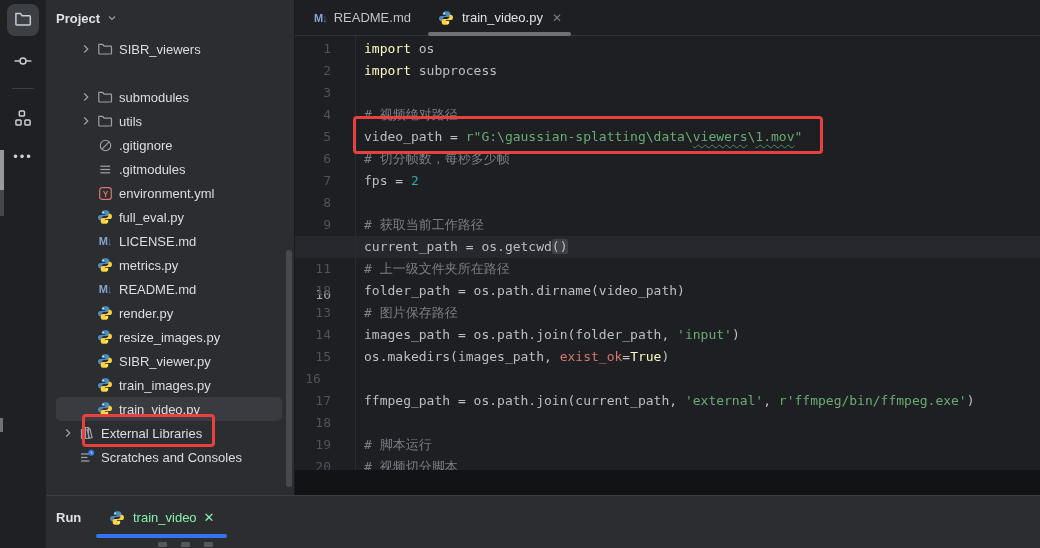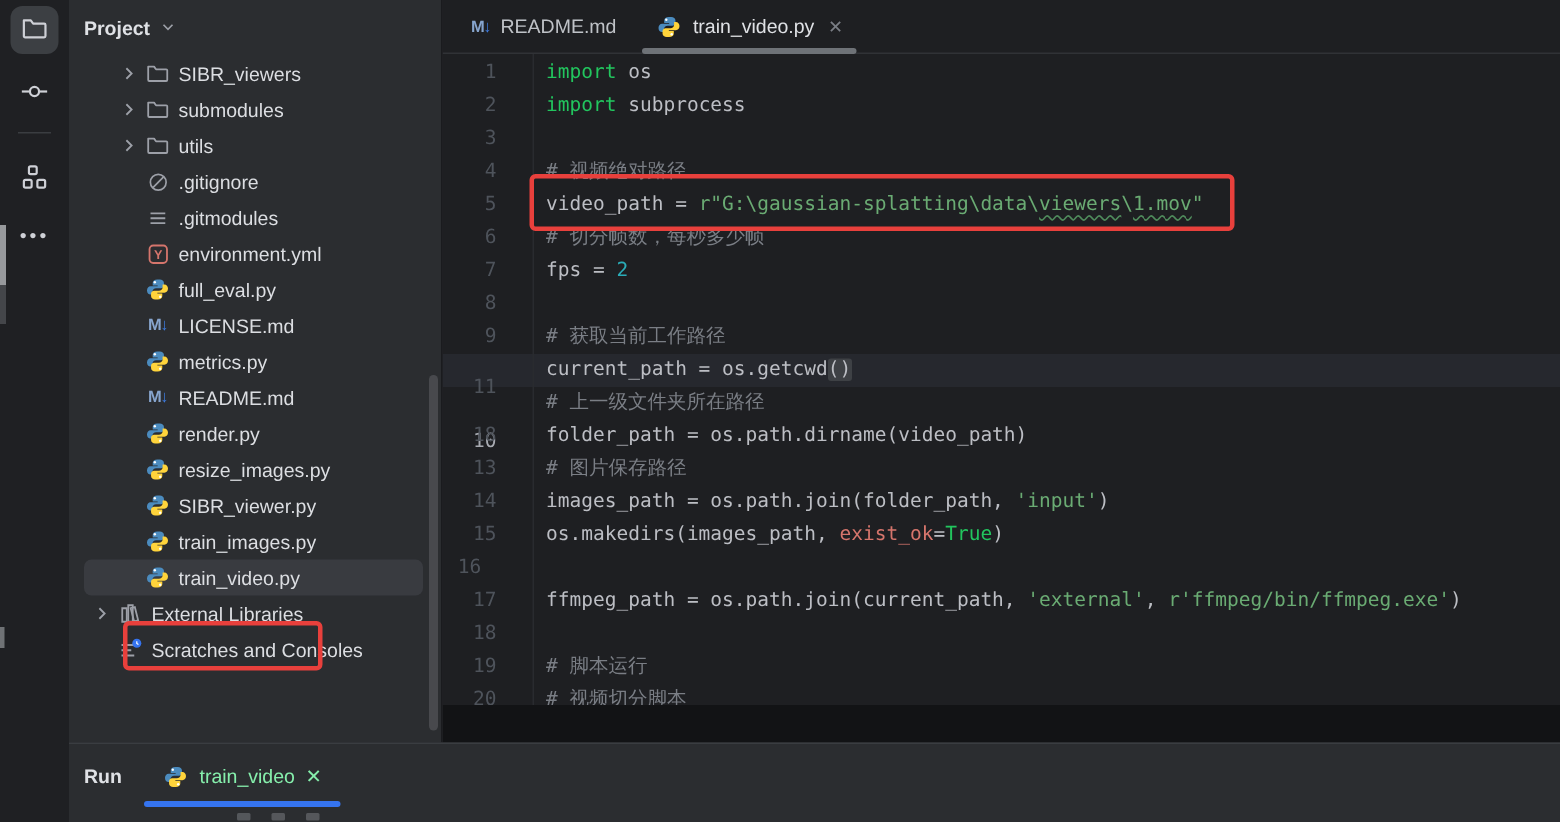--- a/index.html
+++ b/index.html
@@ -35,21 +35,21 @@
   .tab { position:relative; display:flex; align-items:center; gap:7px; padding:0 13px; color:#BFC2C7; cursor:pointer; }
   .tab.active { color:#DFE1E5; }
   .tab.active::after { content:""; position:absolute; left:4px; right:4px; bottom:-1px; height:4px; background:#6E7277; border-radius:2px; }
   .tab .close { color:#7A7E85; font-size:12px; margin-left:2px; }
   .code-wrap { position:absolute; top:36px; left:0; right:0; height:434px; font-family:"DejaVu Sans Mono", monospace; font-size:13px; overflow:hidden; }
   .cur-line { position:absolute; left:0; right:0; height:22px; background:#26282E; z-index:0; }
   .gutter-sep { position:absolute; left:60px; top:0; bottom:0; width:1px; background:#292B2F; z-index:0; }
   .gnum { position:absolute; left:0; width:36px; text-align:right; line-height:22px; color:#4E535B; z-index:1; }
   .gnum.cur { color:#A8ABB2; }
   .code-line { position:absolute; left:69px; height:22px; line-height:22px; white-space:pre; z-index:1; }
-  .kw { color:#22c55e; } .pl { color:#BCBEC4; } .str { color:#6AAB73; }
+  .kw { color:#fef9c3; } .pl { color:#BCBEC4; } .str { color:#6AAB73; }
   .num { color:#2AACB8; } .com { color:#7A7E85; } .named { color:#D5756C; }
   .bh { background:#3E4145; border-radius:2px; }
   .sq { text-decoration:underline wavy #4F8C5C 1px; text-underline-offset:3px; }
   .editor-strip { position:absolute; left:0; right:0; top:470px; height:25px; background:#121315; }
   
   .run-panel { position:absolute; left:46px; top:495px; width:994px; height:53px; background:#2B2D30; border-top:1px solid #3A3D41; z-index:4; }
   .run-title { position:absolute; left:10px; top:6px; height:30px; display:flex; align-items:center; font-weight:700; color:#DFE1E5; }
   .run-tab { position:absolute; left:50px; top:5px; height:33px; display:flex; align-items:center; gap:7px; padding:0 12px; color:#86efac; cursor:pointer; }
   .run-tab::after { content:""; position:absolute; left:0; right:0; bottom:-4px; height:4px; background:#3574F0; border-radius:2px; }
   .partial-row { position:absolute; top:46px; left:112px; display:flex; gap:14px; opacity:.45; }
@@ -113,21 +113,21 @@
             <path d="M6 4l4 4-4 4" fill="none" stroke="#9DA0A8" stroke-width="1.4"></path>
           </svg>
         </span>
         <span class="t-ic">
           <svg width="16" height="16" viewBox="0 0 16 16">
             <path d="M1.8 3.4h3.9l1.3 1.8h6.8c.4 0 .7.3.7.7v6.4c0 .4-.3.7-.7.7H2.5c-.4 0-.7-.3-.7-.7V3.4z" fill="none" stroke="#9DA0A8" stroke-width="1.2" stroke-linejoin="round"></path>
           </svg>
         </span>
         <span class="t-label">SIBR_viewers</span>
       </div>
-      <div class="tree-row" style="padding-left: 30px;">
+      <div class="tree-row" style="padding-left: 30px; margin-top: 24px;">
         <span class="t-chev">
           <svg width="14" height="14" viewBox="0 0 16 16">
             <path d="M6 4l4 4-4 4" fill="none" stroke="#9DA0A8" stroke-width="1.4"></path>
           </svg>
         </span>
         <span class="t-ic">
           <svg width="16" height="16" viewBox="0 0 16 16">
             <path d="M1.8 3.4h3.9l1.3 1.8h6.8c.4 0 .7.3.7.7v6.4c0 .4-.3.7-.7.7H2.5c-.4 0-.7-.3-.7-.7V3.4z" fill="none" stroke="#9DA0A8" stroke-width="1.2" stroke-linejoin="round"></path>
           </svg>
         </span>
@@ -349,21 +349,21 @@
         <div class="gnum" style="top: 112px;">6</div>
         <div class="code-line" style="top: 112px;"><span class="com"># 切分帧数，每秒多少帧</span></div>
         <div class="gnum" style="top: 134px;">7</div>
         <div class="code-line" style="top: 134px;"><span class="pl">fps = </span><span class="num">2</span></div>
         <div class="gnum" style="top: 156px;">8</div>
         <div class="code-line" style="top: 156px;"></div>
         <div class="gnum" style="top: 178px;">9</div>
         <div class="code-line" style="top: 178px;"><span class="com"># 获取当前工作路径</span></div>
         <div class="gnum cur" style="top: 200px; margin-top: 48px;">10</div>
         <div class="code-line" style="top: 200px;"><span class="pl">current_path = os.getcwd</span><span class="pl bh">()</span></div>
-        <div class="gnum" style="top: 212px;">11</div>
+        <div class="gnum" style="top: 222px;">11</div>
         <div class="code-line" style="top: 222px;"><span class="com"># 上一级文件夹所在路径</span></div>
         <div class="gnum" style="top: 244px;">18</div>
         <div class="code-line" style="top: 244px;"><span class="pl">folder_path = os.path.dirname(video_path)</span></div>
         <div class="gnum" style="top: 266px;">13</div>
         <div class="code-line" style="top: 266px;"><span class="com"># 图片保存路径</span></div>
         <div class="gnum" style="top: 288px;">14</div>
         <div class="code-line" style="top: 288px;"><span class="pl">images_path = os.path.join(folder_path, </span><span class="str">'input'</span><span class="pl">)</span></div>
         <div class="gnum" style="top: 310px;">15</div>
         <div class="code-line" style="top: 310px;"><span class="pl">os.makedirs(images_path, </span><span class="named">exist_ok</span><span class="pl">=</span><span class="kw">True</span><span class="pl">)</span></div>
         <div class="gnum" style="top: 332px; text-align: center;">16</div>

